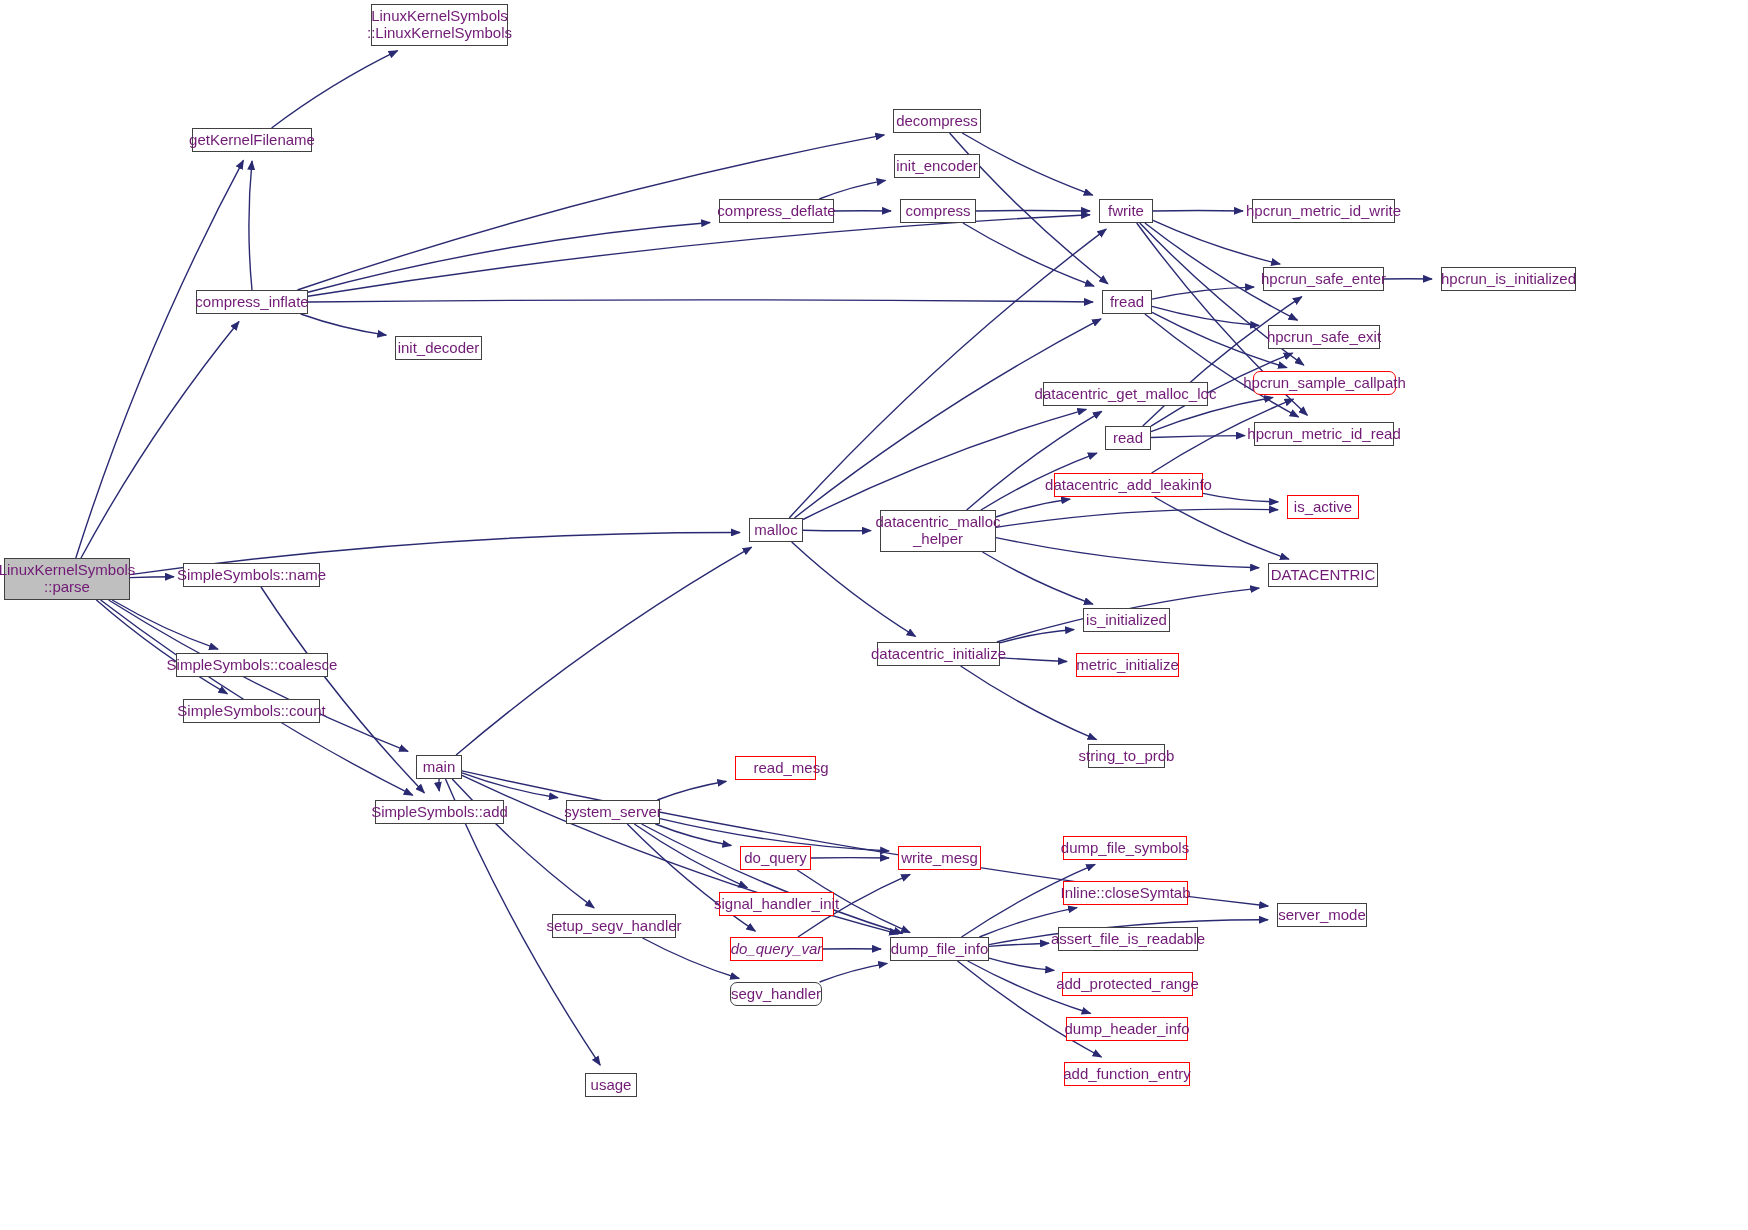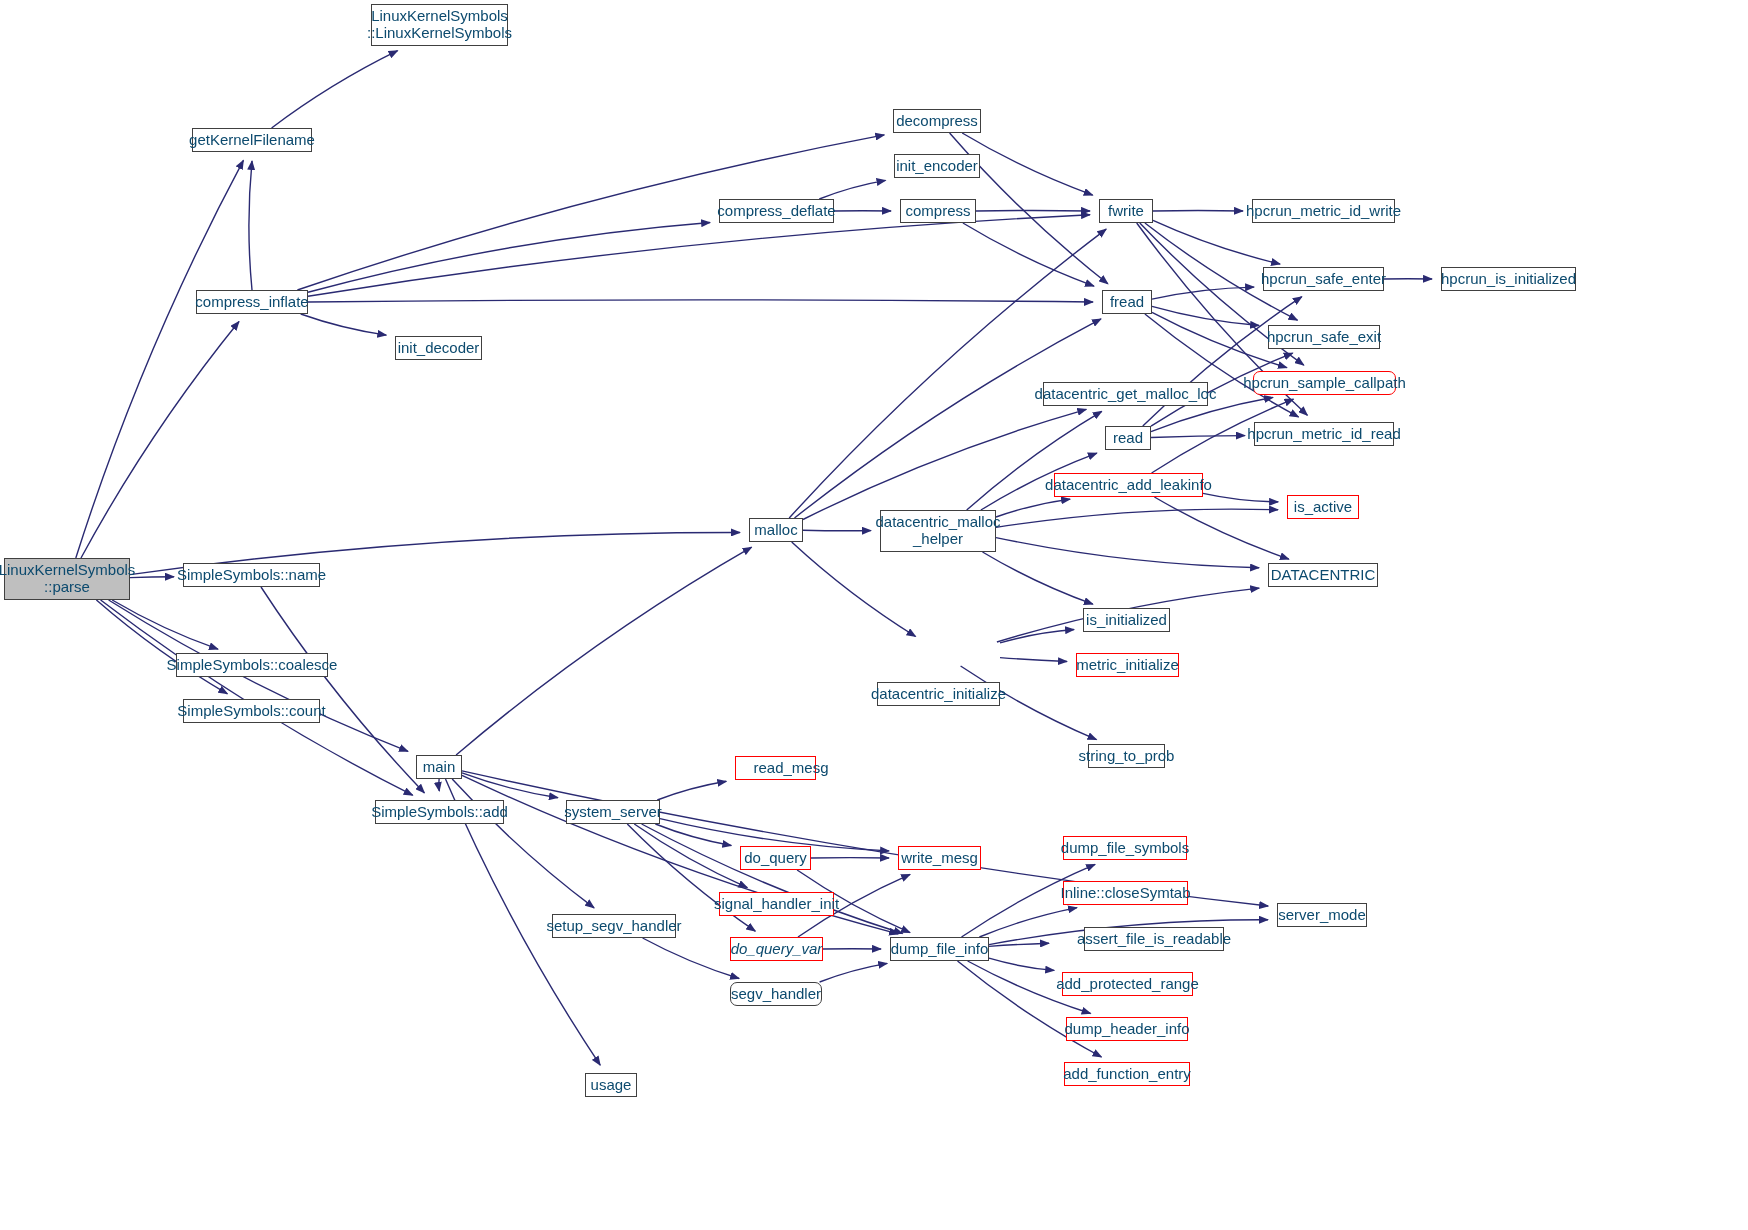--- a/index.html
+++ b/index.html
@@ -1,20 +1,20 @@
 <!DOCTYPE html>
 <html><head>
 <meta charset="utf-8">
 <style>
   html,body{margin:0;padding:0;background:#ffffff;}
   body{font-family:"Liberation Sans","DejaVu Sans",sans-serif;}
   #canvas{position:relative;width:1748px;height:1230px;background:#ffffff;overflow:hidden;}
   #edges{position:absolute;left:0;top:0;width:1748px;height:1230px;}
   .node{position:absolute;box-sizing:border-box;display:flex;align-items:center;justify-content:center;
-        background:#ffffff;border:1px solid #404040;font-size:15px;line-height:1.12;color:#0c4a6e;
+        background:#ffffff;border:1px solid #404040;font-size:15px;line-height:1.12;color:#701a75;
         text-align:center;white-space:pre-line;letter-spacing:0px;}
   .node.red{border:1px solid #ff0000;}
   .node.root{background:#bfbfbf;border:1px solid #404040;}
 </style>
 </head>
 <body>
 
 <div id="canvas">
   <svg id="edges" viewBox="0 0 1748 1230" xmlns="http://www.w3.org/2000/svg">
     <defs>
@@ -129,36 +129,36 @@
       <div class="node red" style="left: 1287px; top: 495px; width: 72px; height: 24px;">is_active</div>
       <div class="node" style="left: 749px; top: 518px; width: 54px; height: 24px;">malloc</div>
       <div class="node" style="left: 880px; top: 510px; width: 116px; height: 42px;">datacentric_malloc
 _helper</div>
       <div class="node" style="left: 1268px; top: 563px; width: 110px; height: 24px;">DATACENTRIC</div>
       <div class="node root" style="left: 4px; top: 558px; width: 126px; height: 42px;">LinuxKernelSymbols
 ::parse</div>
       <div class="node" style="left: 183px; top: 563px; width: 137px; height: 24px;">SimpleSymbols::name</div>
       <div class="node" style="left: 1083px; top: 608px; width: 87px; height: 24px;">is_initialized</div>
       <div class="node" style="left: 176px; top: 653px; width: 152px; height: 24px;">SimpleSymbols::coalesce</div>
-      <div class="node" style="left: 877px; top: 642px; width: 123px; height: 24px; margin-top: 40px;">datacentric_initialize</div>
+      <div class="node" style="left: 877px; top: 642px; width: 123px; height: 24px;">datacentric_initialize</div>
       <div class="node red" style="left: 1076px; top: 653px; width: 103px; height: 24px;">metric_initialize</div>
       <div class="node" style="left: 183px; top: 699px; width: 137px; height: 24px;">SimpleSymbols::count</div>
       <div class="node" style="left: 1088px; top: 744px; width: 77px; height: 24px;">string_to_prob</div>
       <div class="node" style="left: 416px; top: 755px; width: 46px; height: 24px;">main</div>
       <div class="node red" style="left: 735px; top: 756px; width: 81px; height: 24px; padding-left: 31px;">read_mesg</div>
       <div class="node" style="left: 566px; top: 800px; width: 94px; height: 24px;">system_server</div>
       <div class="node" style="left: 375px; top: 800px; width: 129px; height: 24px;">SimpleSymbols::add</div>
       <div class="node red" style="left: 1063px; top: 836px; width: 124px; height: 24px;">dump_file_symbols</div>
       <div class="node red" style="left: 740px; top: 846px; width: 71px; height: 24px;">do_query</div>
       <div class="node red" style="left: 898px; top: 846px; width: 83px; height: 24px;">write_mesg</div>
       <div class="node red" style="left: 1063px; top: 881px; width: 125px; height: 24px;">Inline::closeSymtab</div>
       <div class="node red" style="left: 719px; top: 892px; width: 115px; height: 24px;">signal_handler_init</div>
       <div class="node" style="left: 1277px; top: 903px; width: 90px; height: 24px;">server_mode</div>
       <div class="node" style="left: 552px; top: 914px; width: 124px; height: 24px;">setup_segv_handler</div>
-      <div class="node" style="left: 1058px; top: 927px; width: 140px; height: 24px; margin-left: 26px;">assert_file_is_readable</div>
+      <div class="node" style="left: 1058px; top: 927px; width: 140px; height: 24px;">assert_file_is_readable</div>
       <div class="node red" style="left: 730px; top: 937px; width: 93px; height: 24px; font-style: italic;">do_query_var</div>
       <div class="node" style="left: 890px; top: 937px; width: 99px; height: 24px;">dump_file_info</div>
       <div class="node red" style="left: 1062px; top: 972px; width: 131px; height: 24px;">add_protected_range</div>
       <div class="node" style="left: 730px; top: 982px; width: 92px; height: 24px; border-radius: 7px;">segv_handler</div>
       <div class="node red" style="left: 1066px; top: 1017px; width: 122px; height: 24px;">dump_header_info</div>
       <div class="node red" style="left: 1064px; top: 1062px; width: 126px; height: 24px;">add_function_entry</div>
       <div class="node" style="left: 585px; top: 1073px; width: 52px; height: 24px;">usage</div>
     </div>
 </div>
 

